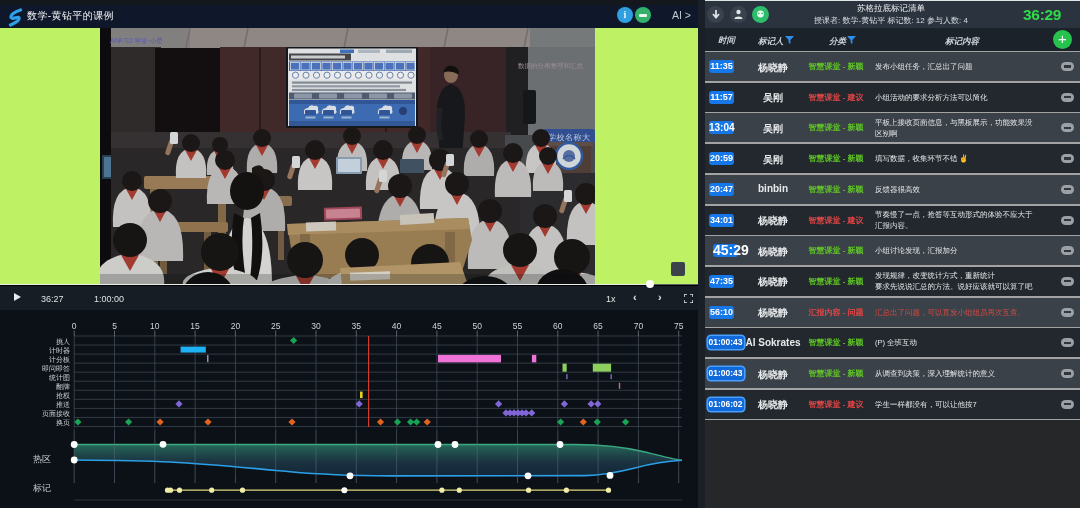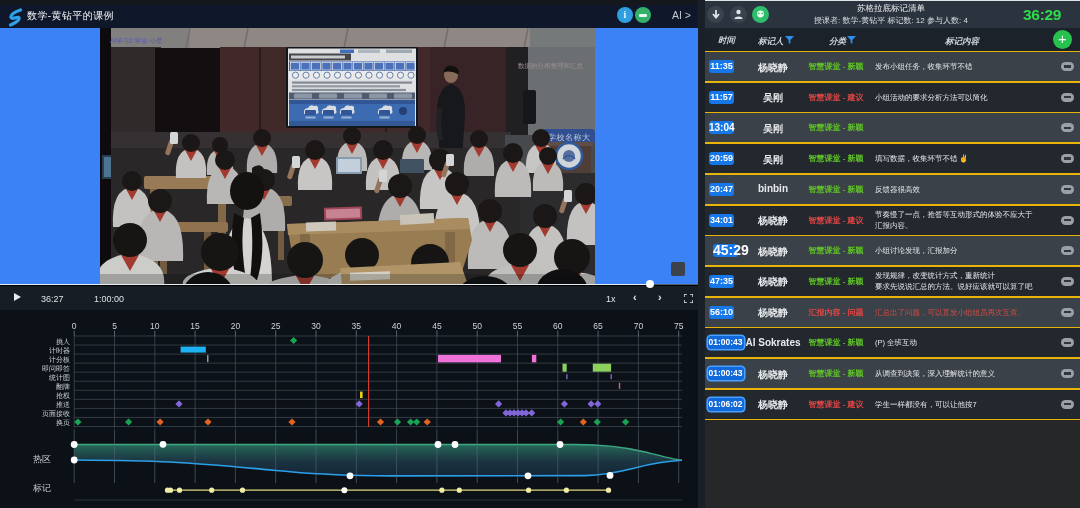--- a/index.html
+++ b/index.html
@@ -1,24 +1,24 @@
 <!DOCTYPE html>
 <html><head>
 <meta charset="utf-8">
 <style>
   * { margin:0; padding:0; box-sizing:border-box; }
   html,body { width:1080px; height:508px; background:#000; overflow:hidden; }
   body { font-family:"Liberation Sans", sans-serif; position:relative; }
   .abs { position:absolute; }
   #topbar { left:0; top:0; width:705px; height:28px; background:#0f172a; }
-  #videoarea { left:0; top:28px; width:705px; height:257px; background:#3b82f6; }
+  #videoarea { left:0; top:28px; width:705px; height:257px; background:#bef264; }
   #vwrap { left:0; top:0; width:705px; height:257px; filter:brightness(0.93) saturate(0.85); }
   #ctrlbar { left:0; top:286px; width:705px; height:24px; background:#161d24; color:#dfe3e6; }
   #chart { left:0; top:310px; width:705px; height:198px; background:#0c1117; }
-  #rpanel { left:705px; top:0; width:375px; height:500px; background:#eab308; }
+  #rpanel { left:705px; top:0; width:375px; height:500px; background:#a3a3a3; }
   #rphead { left:0; top:0; width:375px; height:28px; background:#2b333f; }
   #rthead { left:0; top:28px; width:375px; height:23px; background:#1b222a; }
   .hic { width:17px; height:17px; border-radius:50%; background:#3a424e; position:absolute; top:6px; }
   .row { position:absolute; left:0; width:375px; }
   .rl { background:#3b4148; }
   .rd { background:#22282e; }
   .badge { position:absolute; background:#1677e8; border-radius:3px; color:#fff; font-weight:bold; text-align:center; }
   .bglow { box-shadow:0 0 0 1.6px #4aa0ff; background:#1168d8; }
   .nm { position:absolute; color:#e7eaec; font-size:10px; font-weight:bold; text-align:center; width:90px; left:23px; white-space:nowrap; }
   .cat { position:absolute; font-size:8px; font-weight:bold; text-align:center; width:100px; left:81px; }
@@ -518,34 +518,35 @@
       <svg class="abs" style="left:142px;top:8px" width="9" height="9" viewBox="0 0 10 10">
         <path d="M0 0 H10 L6 4.5 V9 L4 7.5 V4.5 Z" fill="#2f8fe8"></path>
       </svg>
       <div class="th" style="left:240px">标记内容</div>
       <div class="abs" style="left:348px;top:2px;width:19px;height:19px;border-radius:50%;background:#27c14e;color:#f2fcf5;font-size:15px;text-align:center;line-height:18px">+</div>
     </div>
     <div class="row rl" style="top:52.0px;height:29.1px">
       <div class="badge" style="left:4px;top:8.0px;width:25px;height:13px;line-height:13px;font-size:9px">11:35</div>
       <div class="nm" style="top:8.5px">杨晓静</div>
       <div class="cat cg" style="top:9.0px">智慧课堂 - 新颖</div>
-      <div class="ct" style="top:9.0px">发布小组任务，收集环节不错</div>
+      <div class="ct" style="top:9.0px">发布小组任务，汇总出了问题</div>
       <div class="mic" style="top:10.0px"></div>
     </div>
     <div class="row rd" style="top:82.7px;height:29.1px">
       <div class="badge" style="left:4px;top:8.0px;width:25px;height:13px;line-height:13px;font-size:9px">11:57</div>
       <div class="nm" style="top:8.5px">吴刚</div>
       <div class="cat cr" style="top:9.0px">智慧课堂 - 建议</div>
       <div class="ct" style="top:9.0px">小组活动的要求分析方法可以简化</div>
       <div class="mic" style="top:10.0px"></div>
     </div>
     <div class="row rl" style="top:113.4px;height:29.1px">
       <div class="badge" style="left:4px;top:8.0px;width:25px;height:13px;line-height:13px;font-size:10px">13:04</div>
       <div class="nm" style="top:8.5px">吴刚</div>
       <div class="cat cg" style="top:9.0px">智慧课堂 - 新颖</div>
+      <div class="ct" style="top:3.5px">平板上接收页面信息，与黑板展示，功能效果没<br>区别啊</div>
       <div class="mic" style="top:10.0px"></div>
     </div>
     <div class="row rd" style="top:144.1px;height:29.1px">
       <div class="badge" style="left:4px;top:8.0px;width:25px;height:13px;line-height:13px;font-size:9px">20:59</div>
       <div class="nm" style="top:8.5px">吴刚</div>
       <div class="cat cg" style="top:9.0px">智慧课堂 - 新颖</div>
       <div class="ct" style="top:9.0px">填写数据，收集环节不错 <span style="color:#eab43e">✌</span></div>
       <div class="mic" style="top:10.0px"></div>
     </div>
     <div class="row rl" style="top:174.8px;height:29.1px">

